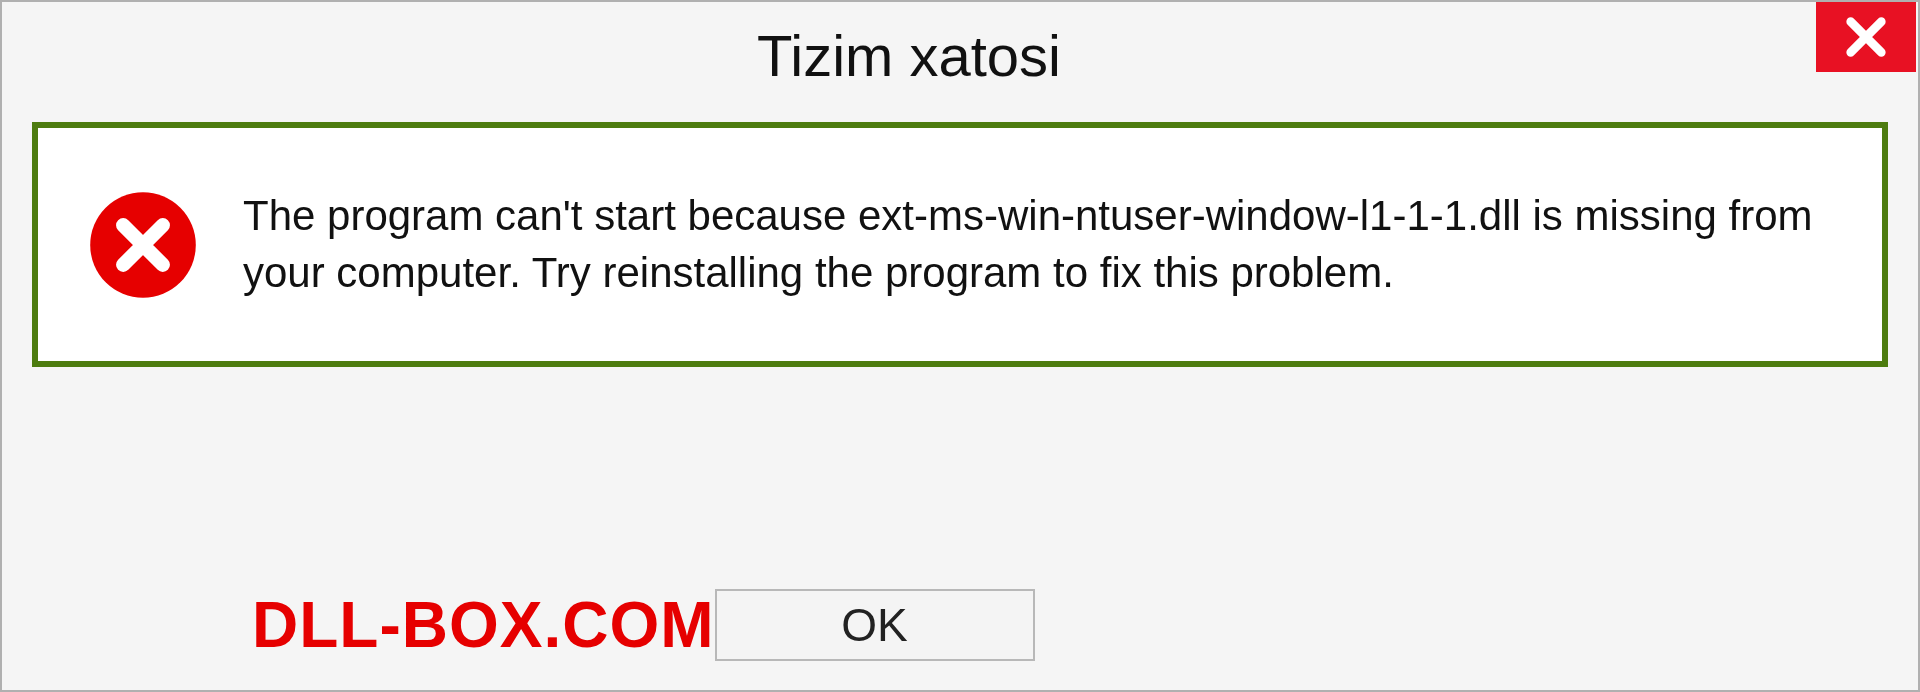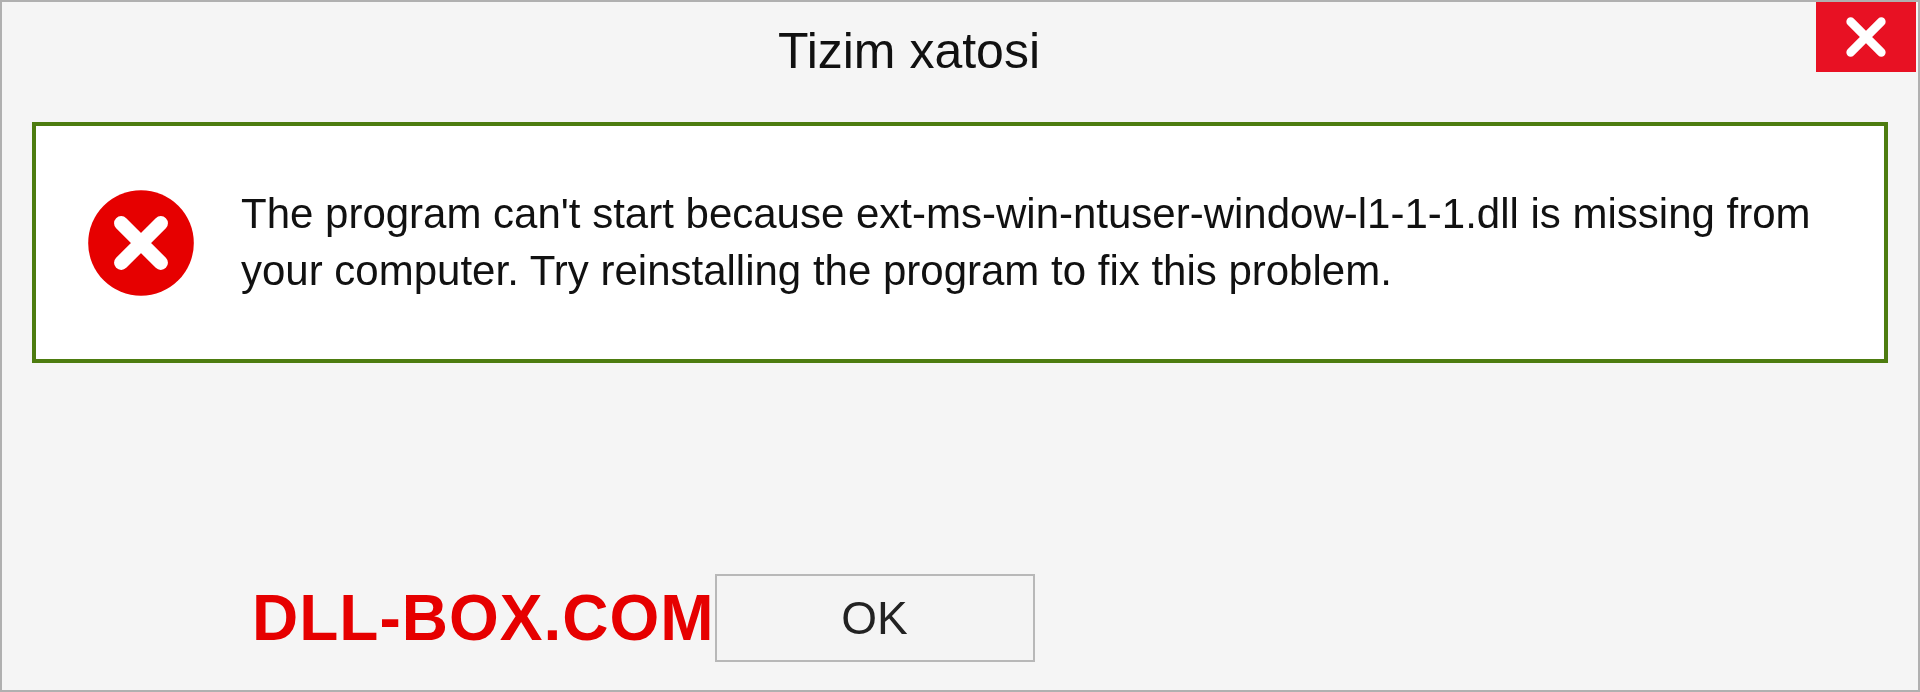--- a/index.html
+++ b/index.html
@@ -17,21 +17,21 @@
     }
     .titlebar {
       display: flex;
       align-items: flex-start;
       justify-content: space-between;
       padding: 12px 0 0 0;
       height: 110px;
       position: relative;
     }
     .title-text {
-      font-size: 50px;
+      font-size: 58px;
       font-weight: 400;
       color: #111;
       margin: 0 auto;
       text-align: center;
       flex: 1;
       padding-top: 8px;
     }
     .close-btn {
       width: 100px;
       height: 70px;
@@ -42,21 +42,21 @@
       cursor: pointer;
       margin-right: 2px;
       margin-top: -12px;
     }
     .close-btn svg {
       width: 46px;
       height: 46px;
     }
     .content-box {
       margin: 10px 30px 0 30px;
-      border: 4px solid #4d7c0f;
+      border: 6px solid #4d7c0f;
       background: #ffffff;
       padding: 60px 50px 60px 50px;
       display: flex;
       align-items: center;
       gap: 45px;
     }
     .error-icon {
       width: 110px;
       height: 110px;
       flex-shrink: 0;
@@ -78,21 +78,21 @@
     }
     .brand {
       font-size: 64px;
       font-weight: 800;
       color: #e60000;
       letter-spacing: 1px;
       font-family: Arial, sans-serif;
     }
     .ok-btn {
       width: 320px;
-      height: 88px;
+      height: 72px;
       border: 2px solid #b8b8b8;
       background: #f4f4f4;
       font-size: 46px;
       color: #222;
       cursor: pointer;
       font-family: "Segoe UI", Tahoma, Arial, sans-serif;
     }
   </style>
 </head>
 <body>

